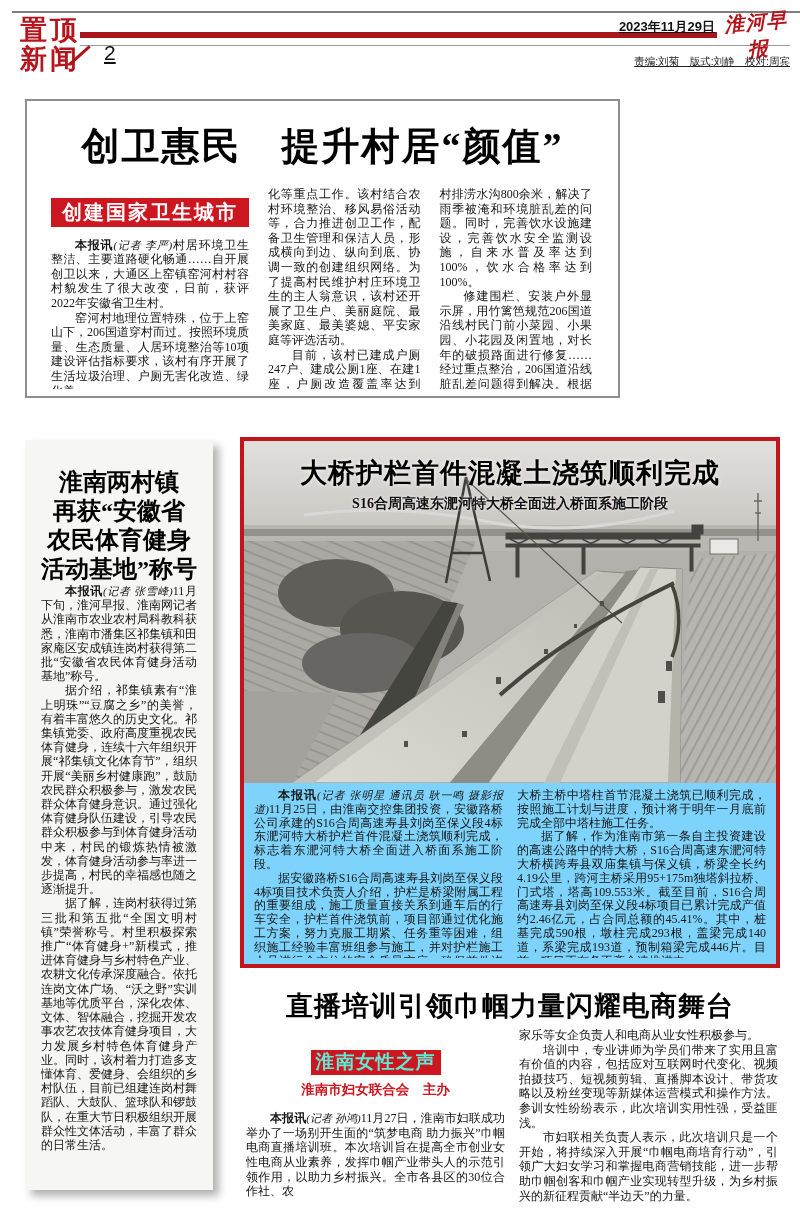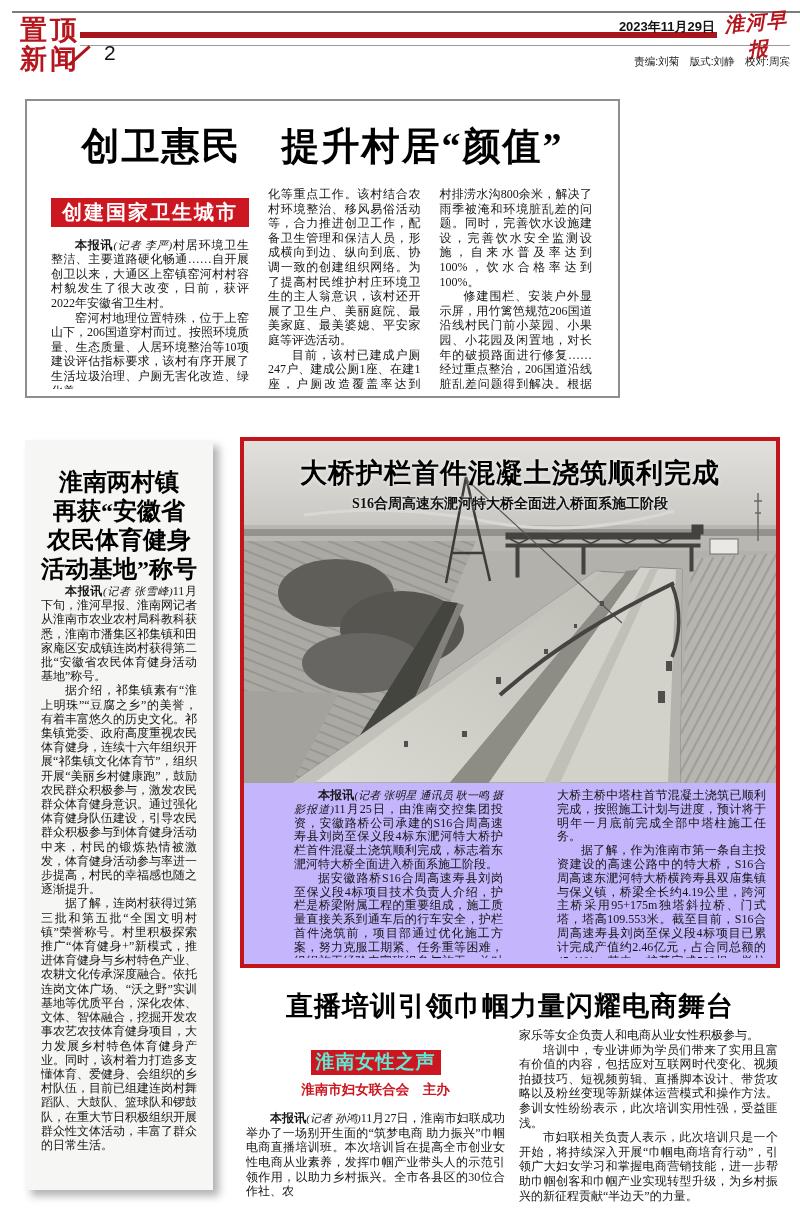--- a/index.html
+++ b/index.html
@@ -1,19 +1,19 @@
 <!DOCTYPE html>
 <html><head>
 <meta charset="utf-8">
 <style>
   * { margin:0; padding:0; box-sizing:border-box; }
   html,body { background:#fff; }
   body { width:800px; height:1231px; position:relative; overflow:hidden;
          font-family:"Liberation Serif","DejaVu Serif",serif; color:#111; }
-  .sans { font-family:"Liberation Sans","DejaVu Sans",sans-serif; }
+  .sans { font-family:"Liberation Sans","DejaVu Sans",sans-serif;text-decoration:underline; }
 
   
   .hairline-top { position:absolute; left:12px; top:11px; width:788px; height:2px; background:#7d7d7d; }
   .section-label { position:absolute; left:20px; top:16px; color:#b5161d; font-weight:bold;
                    font-size:27px; line-height:29px; letter-spacing:3px; }
   .red-rule  { position:absolute; left:80px; top:32px; width:637px; height:6px; background:#a8161c; }
   .gray-rule2{ position:absolute; left:80px; top:45px; width:710px; height:1px; background:#9a9a9a; }
   .slash     { position:absolute; left:66px; top:54px; width:27px; height:2.5px; background:#a8161c; transform:rotate(-42deg); }
   .page-number { position:absolute; left:104px; top:41px; font-size:21px; }
   .issue-date  { position:absolute; right:85px; top:18px; font-size:13px; font-weight:bold; }
@@ -37,30 +37,30 @@
             text-align:center; padding:7px 0; letter-spacing:2px; }
 
   
   .sidebar { position:absolute; left:25px; top:440px; width:188px; height:750px; background:#f6f6f4;
              box-shadow:6px 6px 8px rgba(0,0,0,0.30); padding:28px 16px 0; overflow:hidden; }
   .sidebar-headline { text-align:center; font-size:24px; line-height:29px; font-weight:bold; color:#000; }
   .sidebar-body { font-size:12px; line-height:14.2px; text-align:justify; color:#151515; }
 
   
   .bridge { position:absolute; left:240px; top:437px; width:540px; height:531px;
-            border:4px solid #c2151b; background:#c4b5fd; }
+            border:4px solid #c2151b; background:#7dd3fc; }
   .photo-wrap { position:absolute; left:0; top:0; width:532px; height:342px; overflow:hidden; }
   .photo-wrap svg { display:block; width:100%; height:100%; }
   .bridge-headline { position:absolute; top:14px; left:0; right:0; text-align:center; font-size:27px;
                      font-weight:bold; letter-spacing:1px; color:#000; text-shadow:0 0 4px rgba(255,255,255,0.9); }
   .bridge-subhead  { position:absolute; top:54px; left:0; right:0; text-align:center; font-size:14px;
                      font-weight:bold; color:#111; text-shadow:0 0 3px rgba(255,255,255,0.9); }
   .bridge-cols { position:absolute; left:10px; right:10px; top:348px; bottom:6px; display:flex; gap:14px;
                  overflow:hidden; font-size:12px; line-height:13.8px; text-align:justify; color:#151515; }
-  .bridge-cols .ncol2 { flex:1;margin-left:40px; }
+  .bridge-cols .ncol2 { flex:1; }
 
   
   .training-headline { position:absolute; left:240px; top:988px; width:540px; text-align:center;
                        font-size:27px; font-weight:bold; letter-spacing:1px; color:#000; }
   .training-cols { position:absolute; left:246px; top:1028px; width:532px; height:203px; display:flex;
                    gap:14px; overflow:hidden; font-size:12px; line-height:14.6px; text-align:justify; color:#151515; }
   .training-cols .ncol2 { flex:1; }
   .badge { display:block; width:130px; margin:22px auto 8px; background:#cc1721; color:#5eead4; text-align:center;
            font-family:"Liberation Sans","DejaVu Sans",sans-serif; font-weight:bold; font-size:19px;
            padding:5px 0; letter-spacing:1px; }

